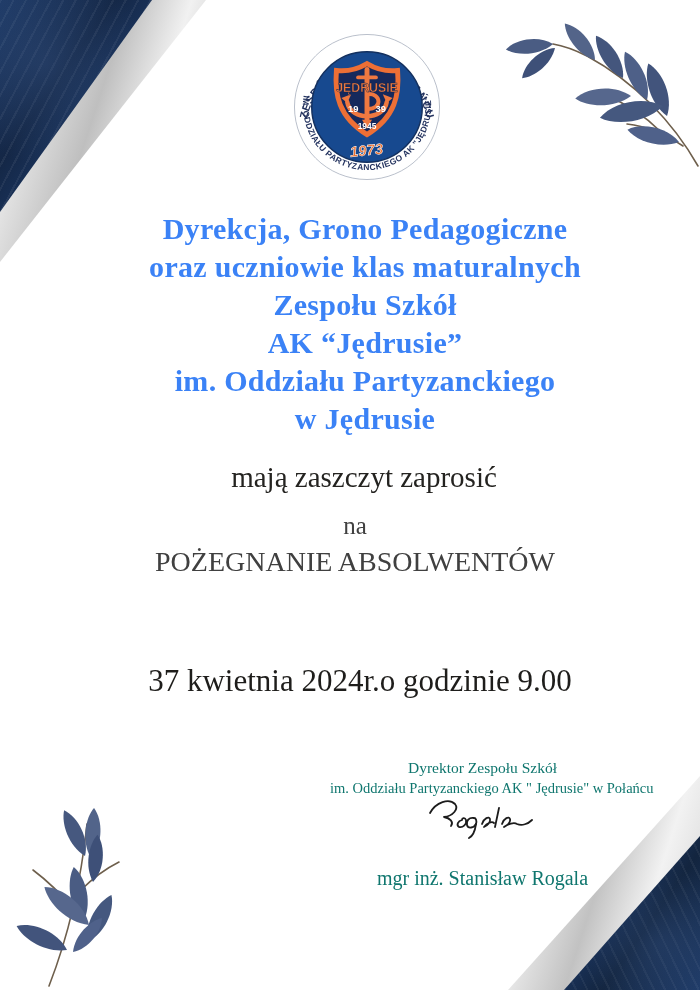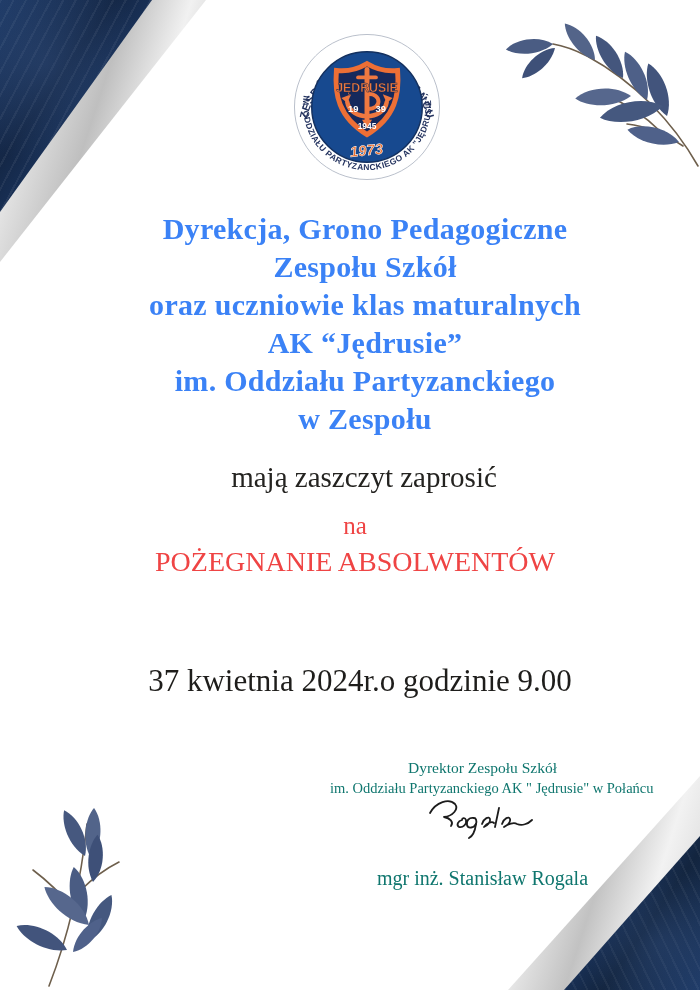--- a/index.html
+++ b/index.html
@@ -38,21 +38,21 @@
   
   .branch{position:absolute;pointer-events:none;}
   .branch-tr{top:0;right:0;}
   .branch-bl{left:5px;bottom:0;}
   
   .logo{position:absolute;top:33px;left:293px;width:148px;height:148px;}
   
   .tcenter{position:absolute;text-align:center;}
   .header{top:210px;left:30px;right:0;font-size:30px;line-height:38px;font-weight:bold;letter-spacing:.3px;color:#3b82f6;}
   .invite{top:461px;left:28px;right:0;font-size:29px;color:#242320;}
-  .event{top:510px;left:10px;right:0;color:#ef4444;}
+  .event{top:510px;left:10px;right:0;color:#404040;}
   .event .na{display:block;font-size:25px;line-height:32px;}
   .event .l1{display:block;font-size:29px;line-height:37px;}
   .event .l2{display:block;font-size:28px;line-height:39px;}
   .date{top:663px;left:20px;right:0;font-size:31px;color:#1e1d1b;}
   
   .signature{position:absolute;top:758px;left:330px;width:305px;text-align:center;color:#0f766e;}
   .signature .s1{font-size:15.5px;line-height:20px;}
   .signature .s2{font-size:14.5px;line-height:20px;white-space:nowrap;}
   .signature .scribble{display:block;margin:-3px auto -7px auto;}
   .signature .s3{font-size:20px;line-height:20px;margin-top:36px;}
@@ -132,25 +132,25 @@
     </g>
     <text x="75" y="60" text-anchor="middle" font-family="Liberation Sans, DejaVu Sans, sans-serif" font-size="12.5" font-weight="bold" fill="#f07a3e" stroke="#10224a" stroke-width="0.4">JĘDRUSIE</text>
     <text x="61" y="80" text-anchor="middle" font-family="Liberation Sans, DejaVu Sans, sans-serif" font-size="9.5" font-weight="bold" fill="#ffffff">19</text>
     <text x="89" y="80" text-anchor="middle" font-family="Liberation Sans, DejaVu Sans, sans-serif" font-size="9.5" font-weight="bold" fill="#ffffff">39</text>
     <text x="75" y="97" text-anchor="middle" font-family="Liberation Sans, DejaVu Sans, sans-serif" font-size="8.5" font-weight="bold" fill="#ffffff">1945</text>
     <text x="75" y="124" text-anchor="middle" transform="rotate(-6 75 124)" font-family="Liberation Sans, DejaVu Sans, sans-serif" font-size="15" font-weight="bold" font-style="italic" fill="#f07230" stroke="#ffffff" stroke-width="0.5">1973</text>
   </svg>
 
   <div class="tcenter header">
     <div>Dyrekcja, Grono Pedagogiczne</div>
+    <div>oraz uczniowie klas maturalnych</div>
     <div>Zespołu Szkół</div>
-    <div>oraz uczniowie klas maturalnych</div>
     <div>AK “Jędrusie”</div>
     <div>im. Oddziału Partyzanckiego</div>
-    <div>w Zespołu</div>
+    <div>w Jędrusie</div>
   </div>
 
   <div class="tcenter invite">mają zaszczyt zaprosić</div>
 
   <div class="tcenter event">
     <span class="na">na</span>
     <span class="l2">POŻEGNANIE ABSOLWENTÓW</span>
   </div>
 
   <div class="tcenter date">37 kwietnia 2024r.o godzinie 9.00</div>

